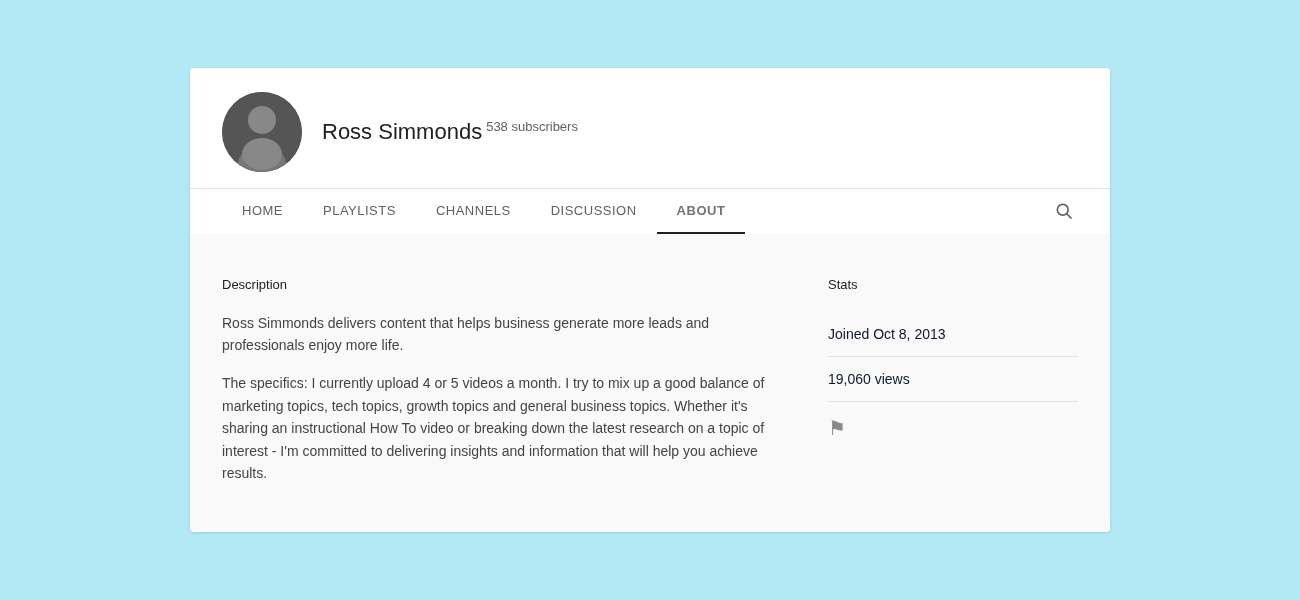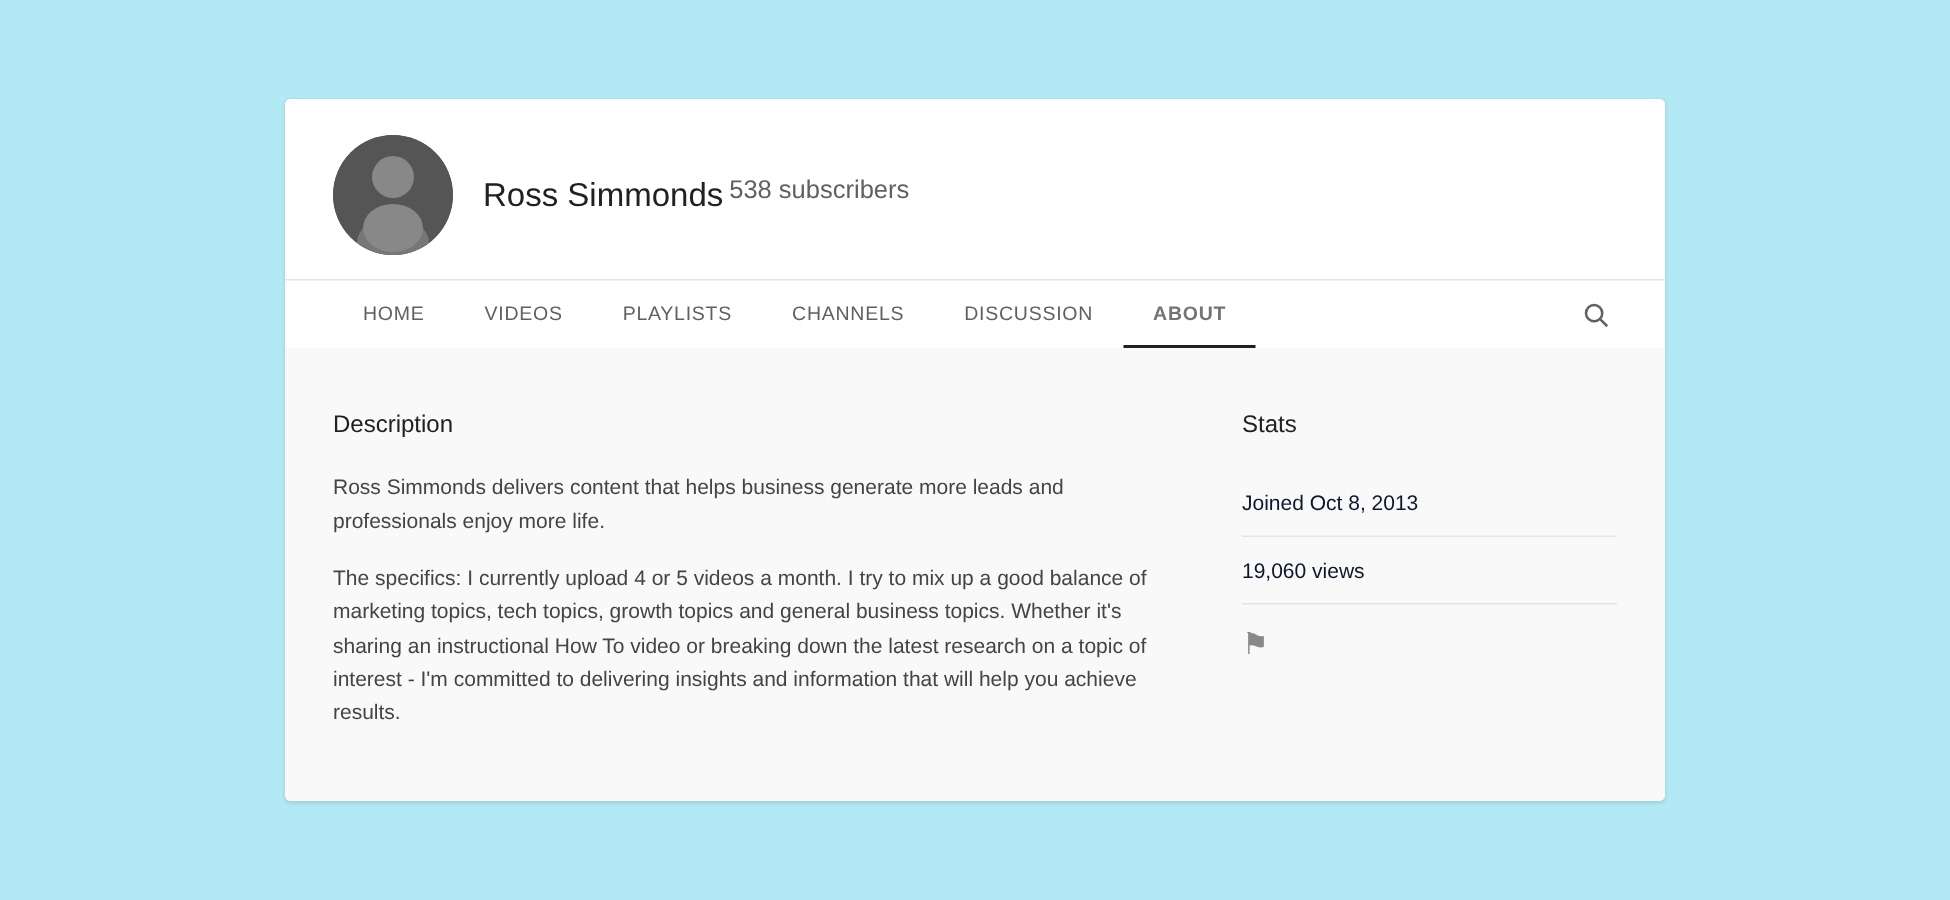--- a/index.html
+++ b/index.html
@@ -57,21 +57,21 @@
       gap: 4px;
     }
 
     .channel-name {
       font-size: 22px;
       font-weight: 500;
       color: #212121;
     }
 
     .channel-subscribers {
-      font-size: 17px;
+      font-size: 13px;
       color: #606060;
     }
 
     
     .channel-nav {
       background: #fff;
       display: flex;
       align-items: center;
       border-top: 1px solid #e5e5e5;
       padding: 0 32px;
@@ -118,21 +118,21 @@
       padding: 32px;
       gap: 40px;
       background: #f9f9f9;
     }
 
     .description-section {
       flex: 1;
     }
 
     .section-title {
-      font-size: 16px;
+      font-size: 13px;
       font-weight: 500;
       color: #212121;
       margin-bottom: 20px;
       margin-top: 11px;
     }
 
     .description-text {
       font-size: 14px;
       color: #444;
       line-height: 1.6;
@@ -189,21 +189,20 @@
     </div>
     <div class="channel-info">
       <span class="channel-name">Ross Simmonds</span>
       <span class="channel-subscribers">538 subscribers</span>
     </div>
   </div>
 
   <div class="channel-nav">
     <div class="nav-tabs">
       <div class="nav-tab">HOME</div>
-      <div class="nav-tab">VIDEOS</div>
       <div class="nav-tab">PLAYLISTS</div>
       <div class="nav-tab">CHANNELS</div>
       <div class="nav-tab">DISCUSSION</div>
       <div class="nav-tab active">ABOUT</div>
     </div>
     <div class="nav-search">
       <svg class="search-svg" viewBox="0 0 24 24" xmlns="http://www.w3.org/2000/svg">
         <circle cx="10.5" cy="10.5" r="6.5"></circle>
         <line x1="15.5" y1="15.5" x2="21" y2="21"></line>
       </svg>

